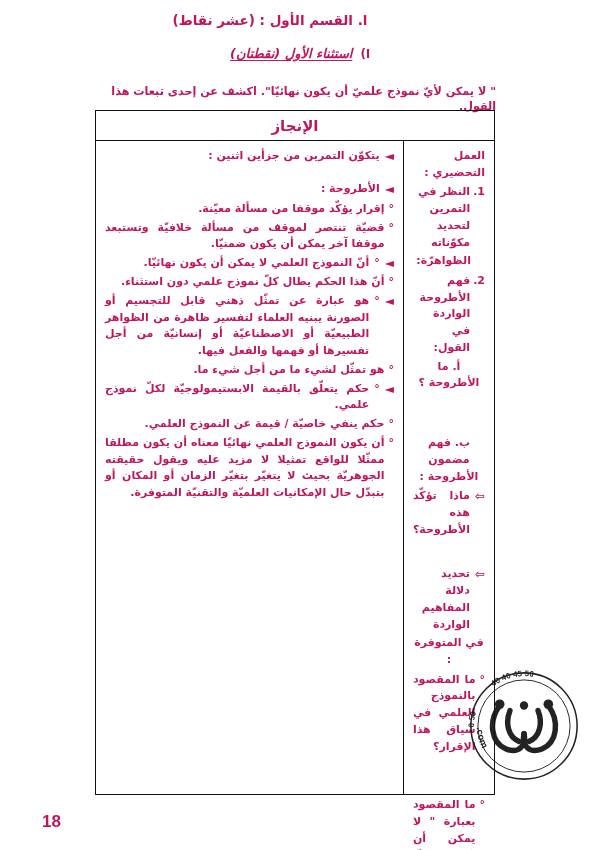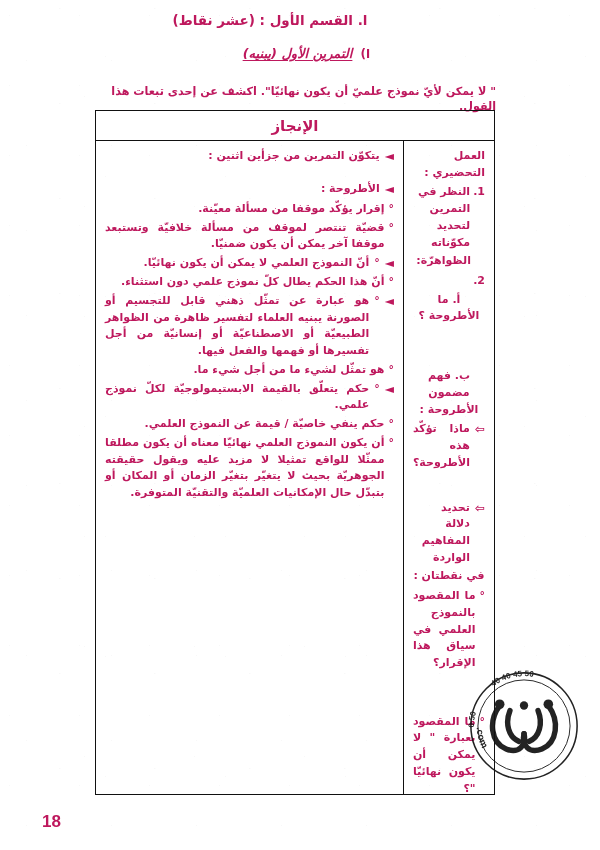--- a/index.html
+++ b/index.html
@@ -225,21 +225,21 @@
 <body>
 
 <div id="page">
 
   <div id="speckle"></div>
 
   <div id="section-title" class="hdr">ا. القسم الأول : (عشر نقاط)</div>
 
   <div id="exercise-title-row">
     <span id="exercise-marker">ا)</span>
-    <span id="exercise-title">التمرين الأول (يبنيه)</span>
+    <span id="exercise-title">استثناء الأول (نقطتان)</span>
   </div>
 
   <div id="quote-line">" لا يمكن لأيّ نموذج علميّ أن يكون نهائيّا".  اكشف عن إحدى تبعات هذا القول.</div>
 
   <div id="grid">
 
     <div class="grid-head">
       <div class="col-left head-cell">الإنجاز</div>
     </div>
 
@@ -247,34 +247,35 @@
       <div class="col-right">
         <div class="cell-inner" id="right-col-content">
             <div class="plain">العمل التحضيري :</div>
             <div class="num-item">
               <span class="n">1.</span>
               <span class="t">النظر في التمرين لتحديد مكوّناته</span>
             </div>
             <div class="plain indent-1">الظواهرّة:</div>
             <div class="num-item">
               <span class="n">2.</span>
+              <span class="t">فهم الأطروحة الواردة في القول:</span>
             </div>
             <div class="plain center-t">أ. ما الأطروحة ؟</div>
             <div class="gap-lg"></div>
             <div class="plain center-t">ب. فهم مضمون الأطروحة :</div>
             <div class="arrow-item justify">
               <span class="gl">⇦</span>
               <span class="t">ماذا تؤكّد هذه الأطروحة؟</span>
             </div>
             <div class="gap-md"></div>
             <div class="arrow-item justify">
               <span class="gl">⇦</span>
               <span class="t">تحديد دلالة المفاهيم الواردة</span>
             </div>
-            <div class="plain center-t">في نقطتان :</div>
+            <div class="plain center-t">في المتوفرة :</div>
             <div class="dot-item justify">
               <span class="gl">°</span>
               <span class="t">ما المقصود بالنموذج العلمي في سياق هذا الإقرار؟</span>
             </div>
             <div class="gap-lg"></div>
             <div class="dot-item justify">
               <span class="gl">°</span>
               <span class="t">ما المقصود بعبارة " لا يمكن أن يكون نهائيّا "؟</span>
             </div>
           </div>

